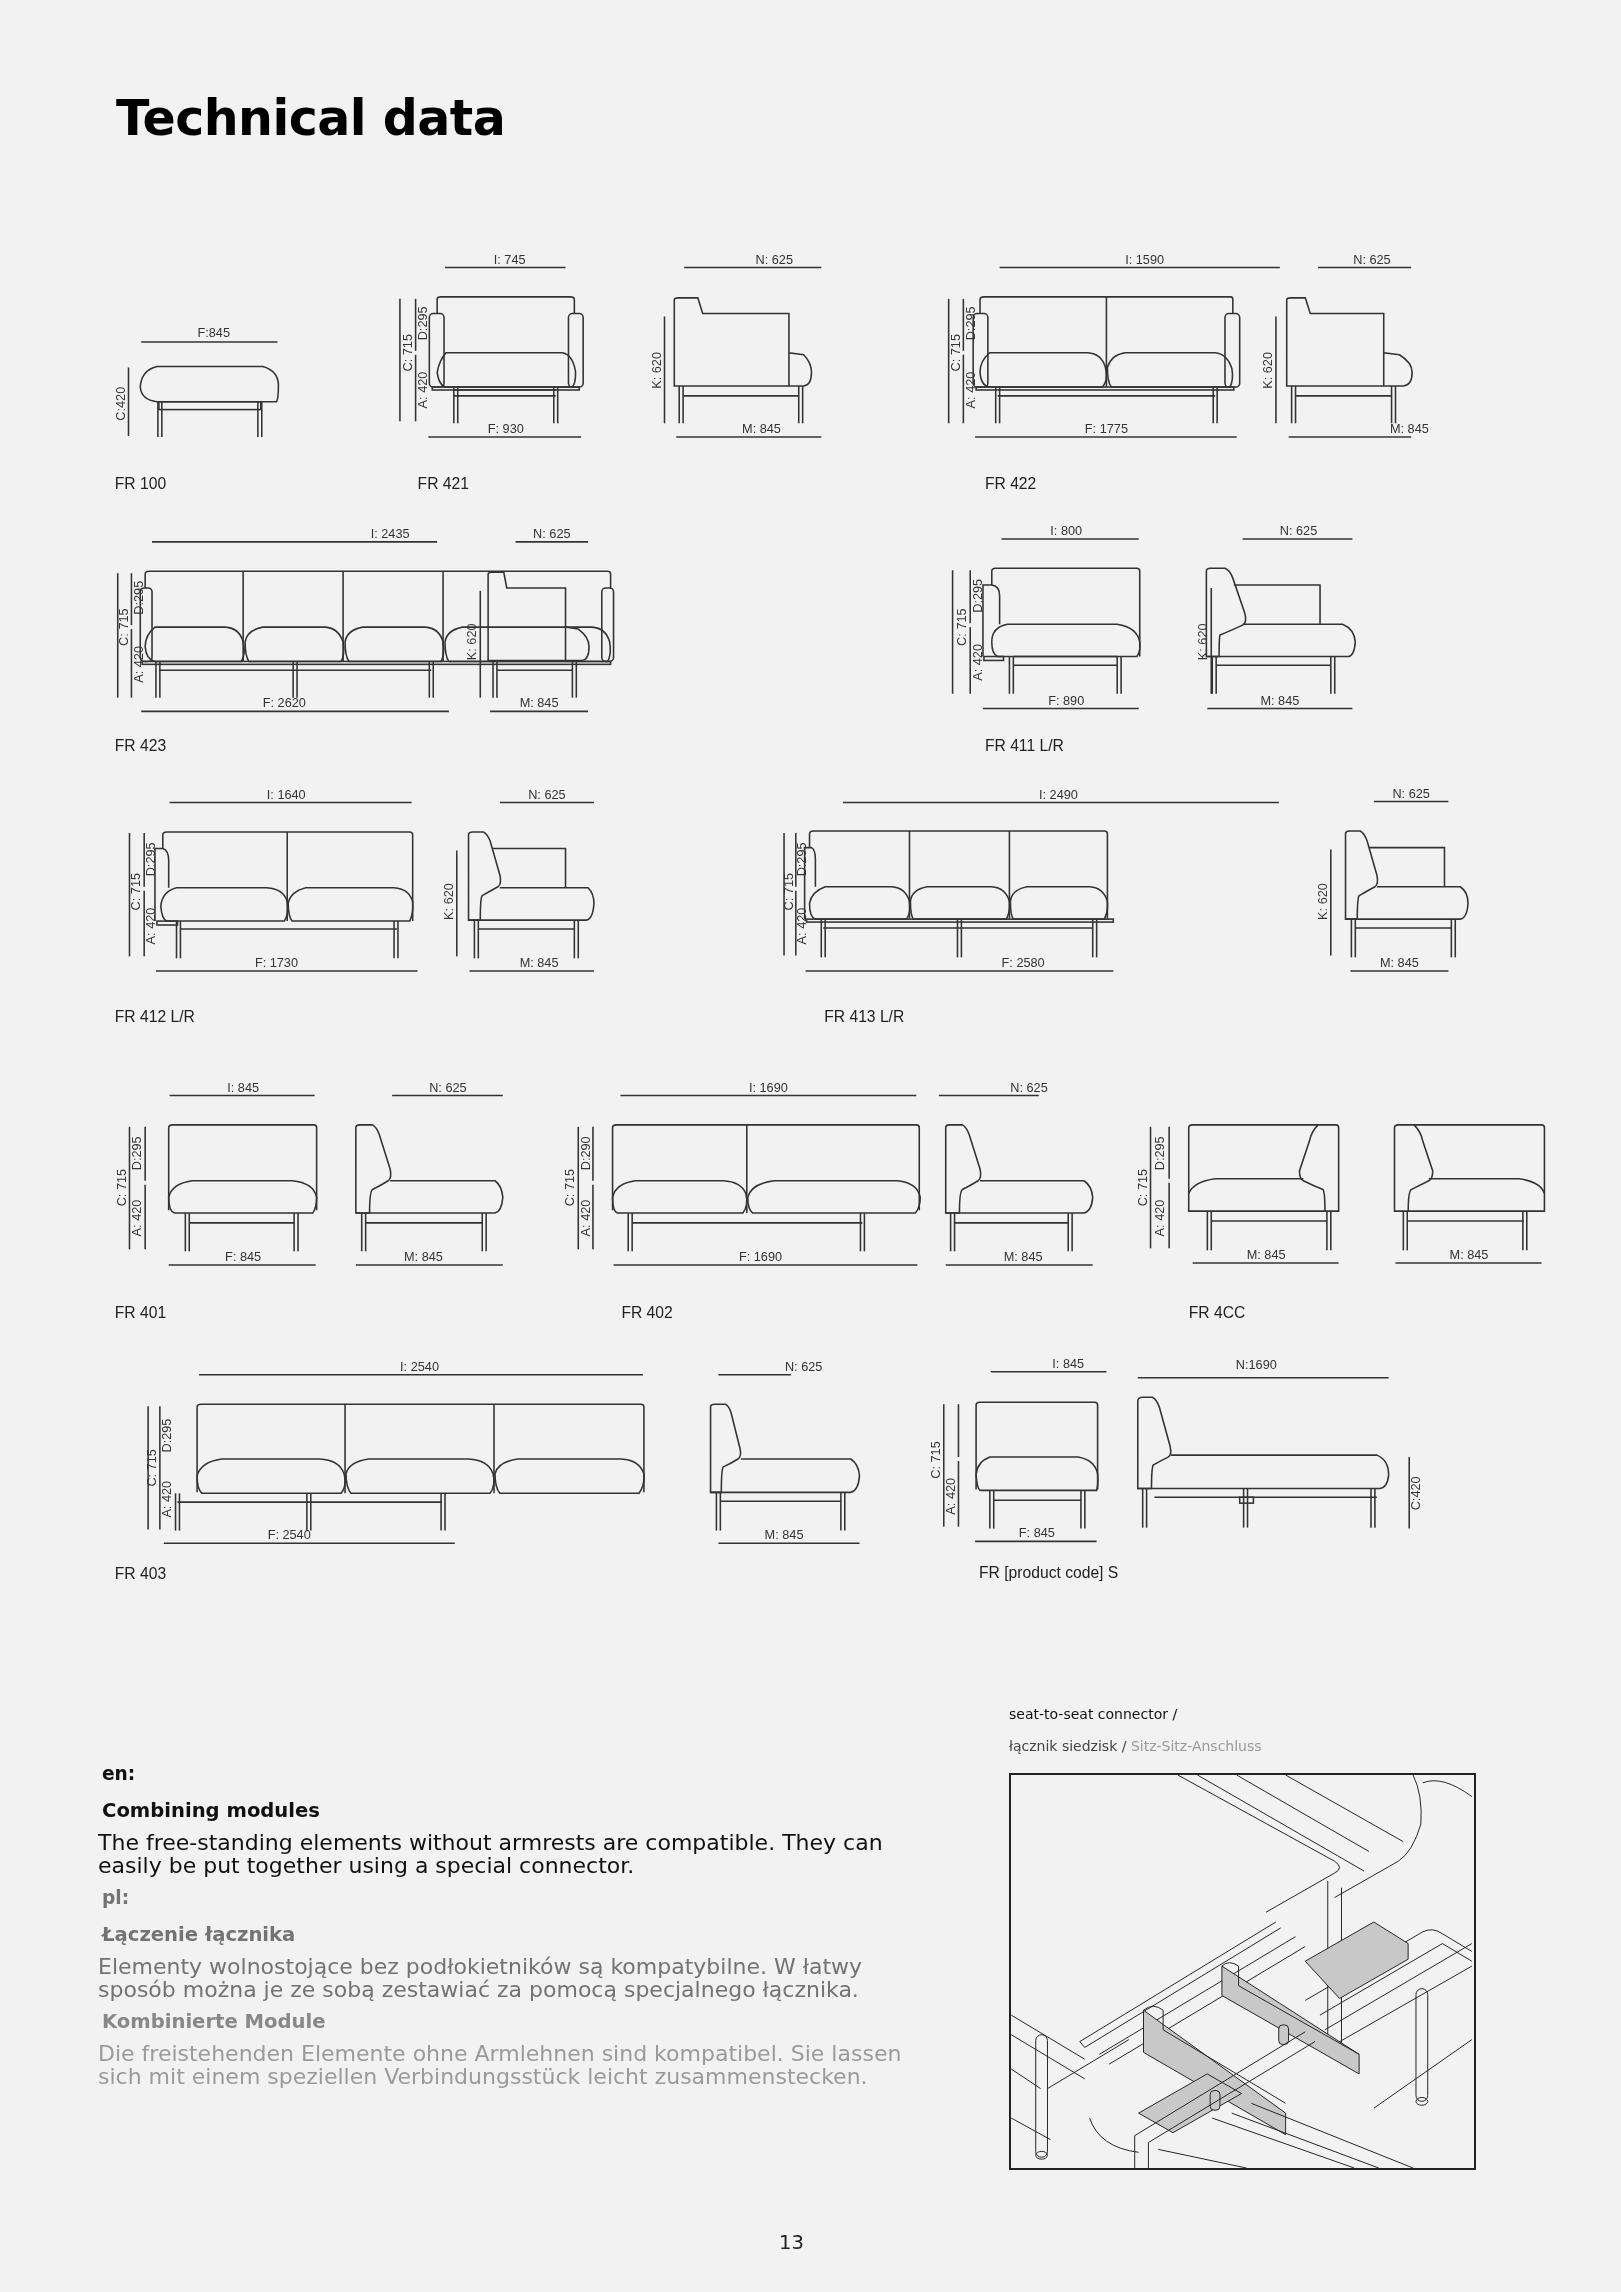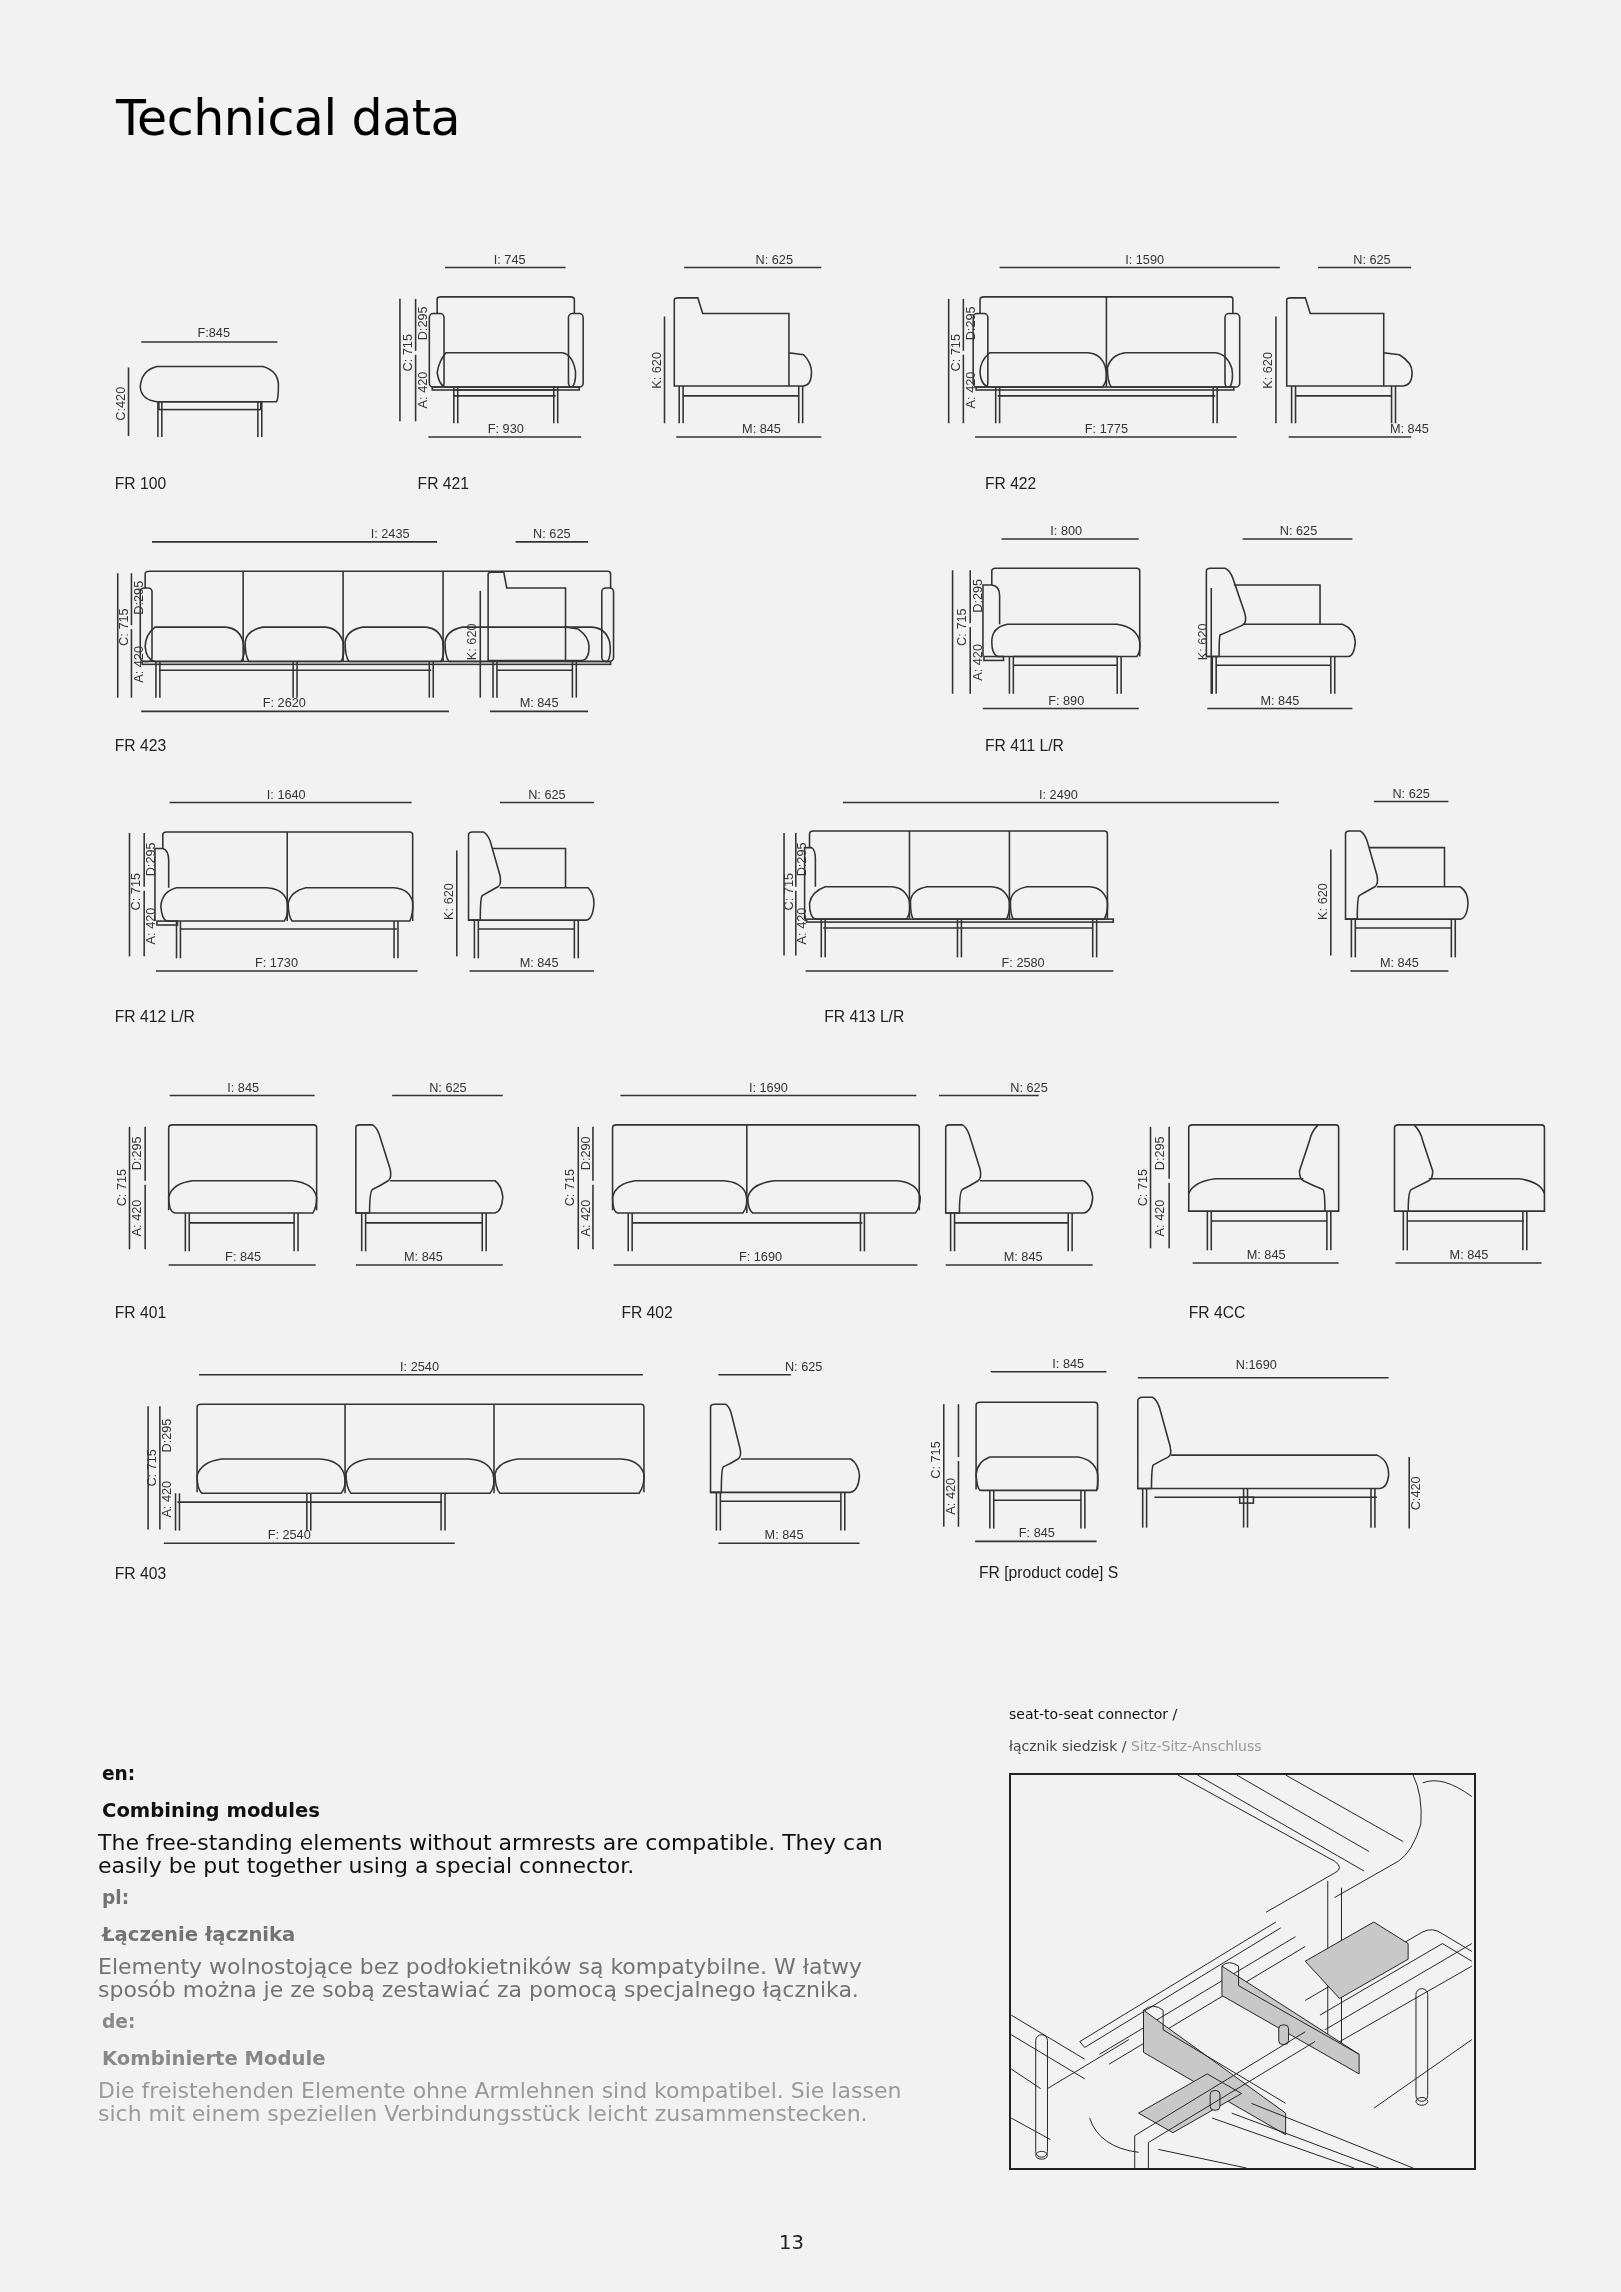--- a/index.html
+++ b/index.html
@@ -1,18 +1,18 @@
 <!DOCTYPE html>
 <html><head>
 <meta charset="utf-8">
 <style>
   html, body { margin:0; padding:0; }
   body { width:1621px; height:2293px; background:#f2f2f2; position:relative; overflow:hidden;
          font-family:"Liberation Sans", sans-serif; color:#111; }
-  .title { position:absolute; left:116px; top:90px; font-size:49px; font-weight:normal; letter-spacing:-0.5px;
+  .title { position:absolute; left:116px; top:90px; font-size:49px; font-weight:bold; letter-spacing:-0.5px;
            font-family:"DejaVu Sans", sans-serif; color:#000; }
   svg.drawings { position:absolute; left:0; top:0; width:1621px; height:1607px; }
   .dim { font-family:"Liberation Sans", sans-serif; font-size:13px; fill:#333; }
   .code { font-family:"Liberation Sans", sans-serif; font-size:16px; fill:#222; }
   .text-block { position:absolute; left:98px; top:1753px; width:843px; font-family:"DejaVu Sans", sans-serif; }
   .lang { font-size:18.6px; font-weight:bold; margin:4px; line-height:33px; }
   .heading { font-size:19.6px; font-weight:bold; margin:4px; line-height:33px; }
   .body-p { font-size:22px; margin:0; line-height:23px; font-weight:normal; }
   .en { color:#111; } .pl { color:#737373; } .de { color:#888; } .de .body-p { color:#9a9a9a; }
   .connector-caption { position:absolute; left:1009px; top:1698px; font-family:"DejaVu Sans", sans-serif; font-size:14px; line-height:32px; }
@@ -456,21 +456,20 @@
     <p class="lang">en:</p>
     <p class="heading">Combining modules</p>
     <p class="body-p">The free-standing elements without armrests are compatible. They can easily be put together using a special connector.</p>
   </div>
   <div class="pl">
     <p class="lang">pl:</p>
     <p class="heading">Łączenie łącznika</p>
     <p class="body-p">Elementy wolnostojące bez podłokietników są kompatybilne. W łatwy sposób można je ze sobą zestawiać za pomocą specjalnego łącznika.</p>
   </div>
   <div class="de">
-    <p class="lang">de:</p>
     <p class="heading">Kombinierte Module</p>
     <p class="body-p">Die freistehenden Elemente ohne Armlehnen sind kompatibel. Sie lassen sich mit einem speziellen Verbindungsstück leicht zusammenstecken.</p>
   </div>
 </div>
 
 <div class="connector-caption">
   <div class="cap1">seat-to-seat connector /</div>
   <div><span class="cap2a">łącznik siedzisk /</span> <span class="cap2b">Sitz-Sitz-Anschluss</span></div>
 </div>
 

